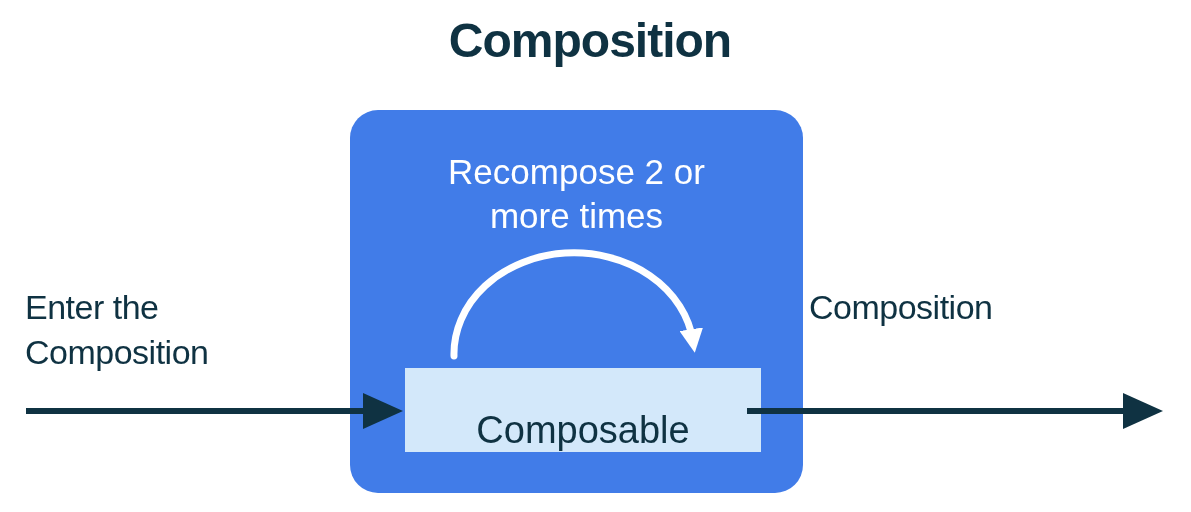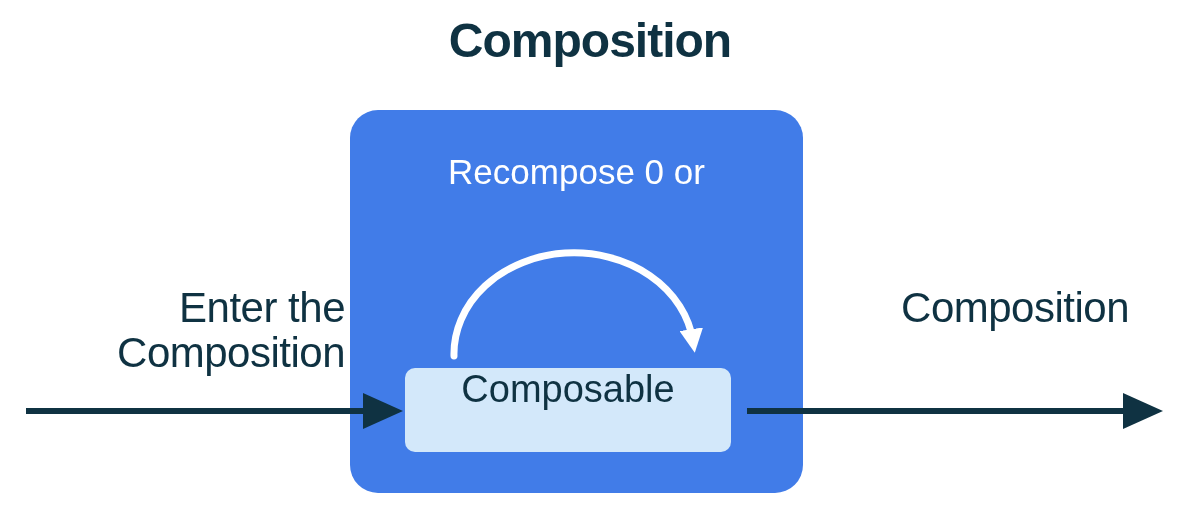--- a/index.html
+++ b/index.html
@@ -60,39 +60,39 @@
     stroke-width: 7;
     stroke-linecap: round;
   }
   .arc-marker-path {
     fill: var(--arc-white, #ffffff);
   }
   .composable-box {
     position: absolute;
     left: 55px;
     top: 258px;
-    width: 326px;
+    width: 356px;
     height: 84px;
     background: var(--composable-bg, #d3e8fa);
-    border-radius: 10px;
+    border-radius: 0;
     display: flex;
-    align-items: flex-start;
+    align-items: flex-end;
     justify-content: center;
   }
   .composable-label {
     font-size: 38px;
     color: var(--dark-navy, #0f3242);
     font-weight: 400;
   }
   .side-label {
     position: absolute;
     width: 320px;
     top: 285px;
-    text-align: right;
-    font-size: 42px;
+    text-align: left;
+    font-size: 34px;
     line-height: 45px;
     letter-spacing: -0.5px;
     color: var(--dark-navy, #0f3242);
   }
   .side-label.left  { left: 25px; }
   .side-label.right { left: 809px; }
   .arrow-shaft {
     position: absolute;
     height: 6px;
     background: var(--dark-navy, #0f3242);
@@ -113,21 +113,22 @@
 </head>
 <body>
 
 <div class="canvas">
 
   <div class="diagram-title">Composition</div>
 
   <div class="blue-box">
 
     <div class="recompose-label">
-      <div>Recompose 0 or</div>
+      <div>Recompose 2 or</div>
+      <div>more times</div>
     </div>
 
     <svg class="arc-svg" viewBox="0 0 453 383" aria-hidden="true">
       <defs>
         <marker id="arcArrowHead" viewBox="0 0 10 10" refX="5" refY="5" markerWidth="3.4" markerHeight="3.4" orient="auto">
           <path class="arc-marker-path" d="M 0 0 L 10 5 L 0 10 z"></path>
         </marker>
       </defs>
       <path class="arc-path" d="M 104 246 A 120 101 0 0 1 343 231" marker-end="url(#arcArrowHead)"></path>
     </svg>

